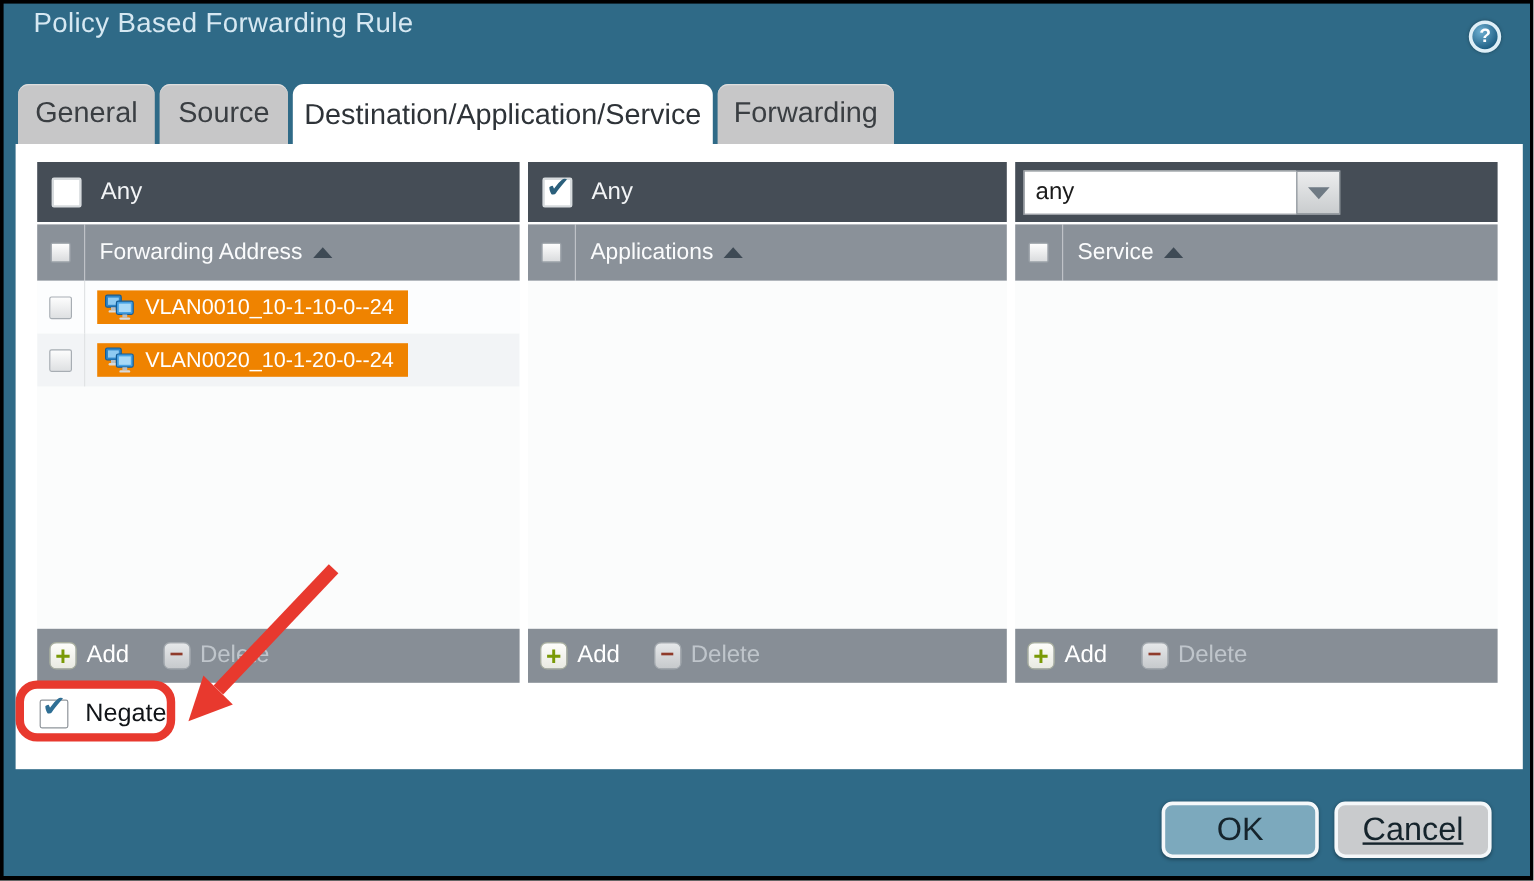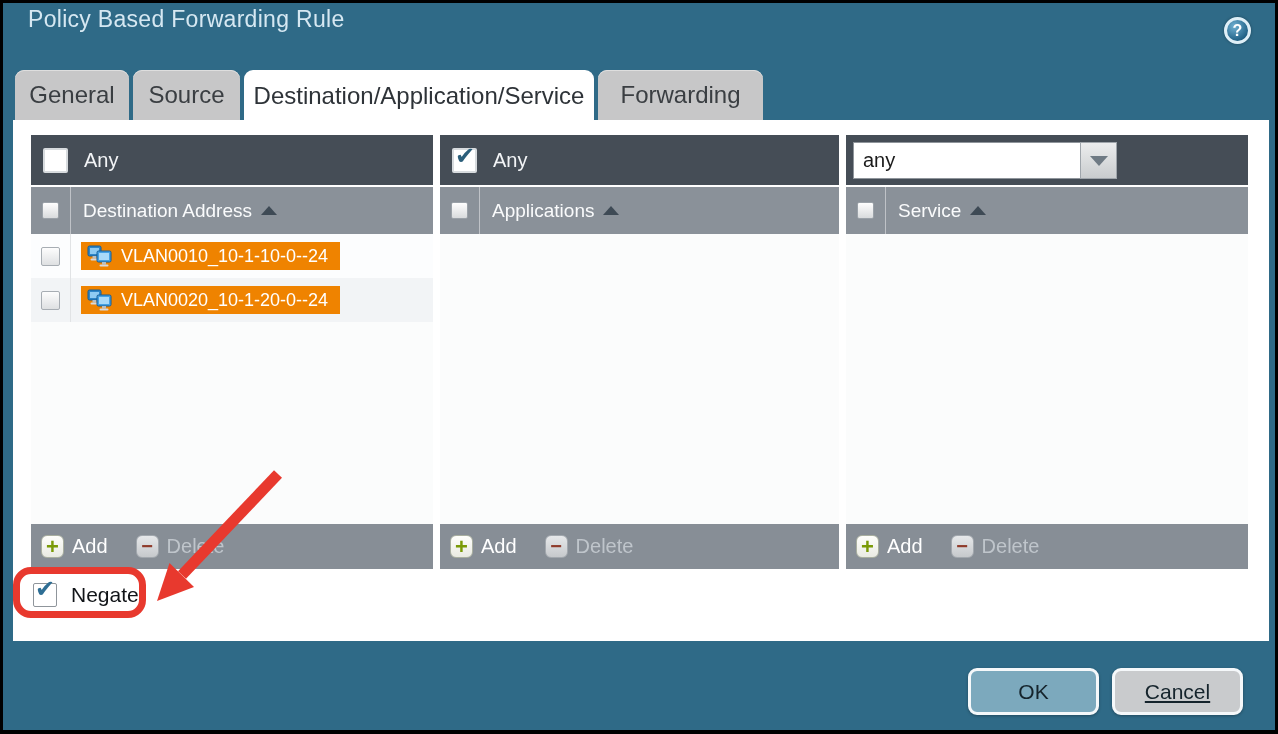--- a/index.html
+++ b/index.html
@@ -86,54 +86,54 @@
   .negate-row { position:absolute; left:30px; top:580px; display:flex; align-items:center; gap:14px; }
   .negate-label { font-size:21px; color:#111418; }
 
   
   .red-rect { position:absolute; left:13px; top:567px; width:133px; height:51px; border:7px solid #E8392E;
     border-radius:18px; pointer-events:none; }
   .arrow-overlay { position:absolute; left:0; top:0; pointer-events:none; }
 
   
   .dlg-btn { position:absolute; top:665px; width:131px; height:47px; border-radius:9px; border:3px solid #F5F8FA;
-    font-family:"Liberation Sans", sans-serif; font-size:21px; color:#15242C; cursor:pointer;
+    font-family:"Liberation Sans", sans-serif; font-size:27px; color:#15242C; cursor:pointer;
     box-shadow:0 1px 3px rgba(0,0,0,.3); }
   .btn-ok { left:965px; background:#7CA9BD; }
   .btn-cancel { left:1109px; background:#C9CBCD;text-decoration:underline; }
 </style>
 </head>
 <body>
 
 <div class="screen">
   <div class="dialog">
 
     <div class="title">Policy Based Forwarding Rule</div>
     <div class="help-icon">?</div>
 
     <div class="tabs">
       <div class="tab" style="width:114px">General</div>
       <div class="tab" style="width:107px">Source</div>
       <div class="tab active" style="width:350px">Destination/Application/Service</div>
-      <div class="tab" style="width:165px">Forwarding</div>
+      <div class="tab" style="width:147px">Forwarding</div>
     </div>
 
     <div class="panel"></div>
 
     <div class="col col-1">
       <div class="any-bar">
         <span class="cb cb-big"></span>
         <span class="any-label">Any</span>
       </div>
       <div class="col-header">
         <span class="hdr-cb-cell">
             <span class="cb cb-small"></span>
           </span>
         <span class="hdr-label">
-            <span>Destination Address</span>
+            <span>Forwarding Address</span>
             <span class="sort-asc"></span>
           </span>
       </div>
       <div class="col-list">
         <div class="list-row">
           <span class="row-cb-cell">
               <span class="cb cb-row"></span>
             </span>
           <span class="addr-pill" style="background:#EF8300">
             <svg class="net-icon" viewBox="0 0 26 22">

